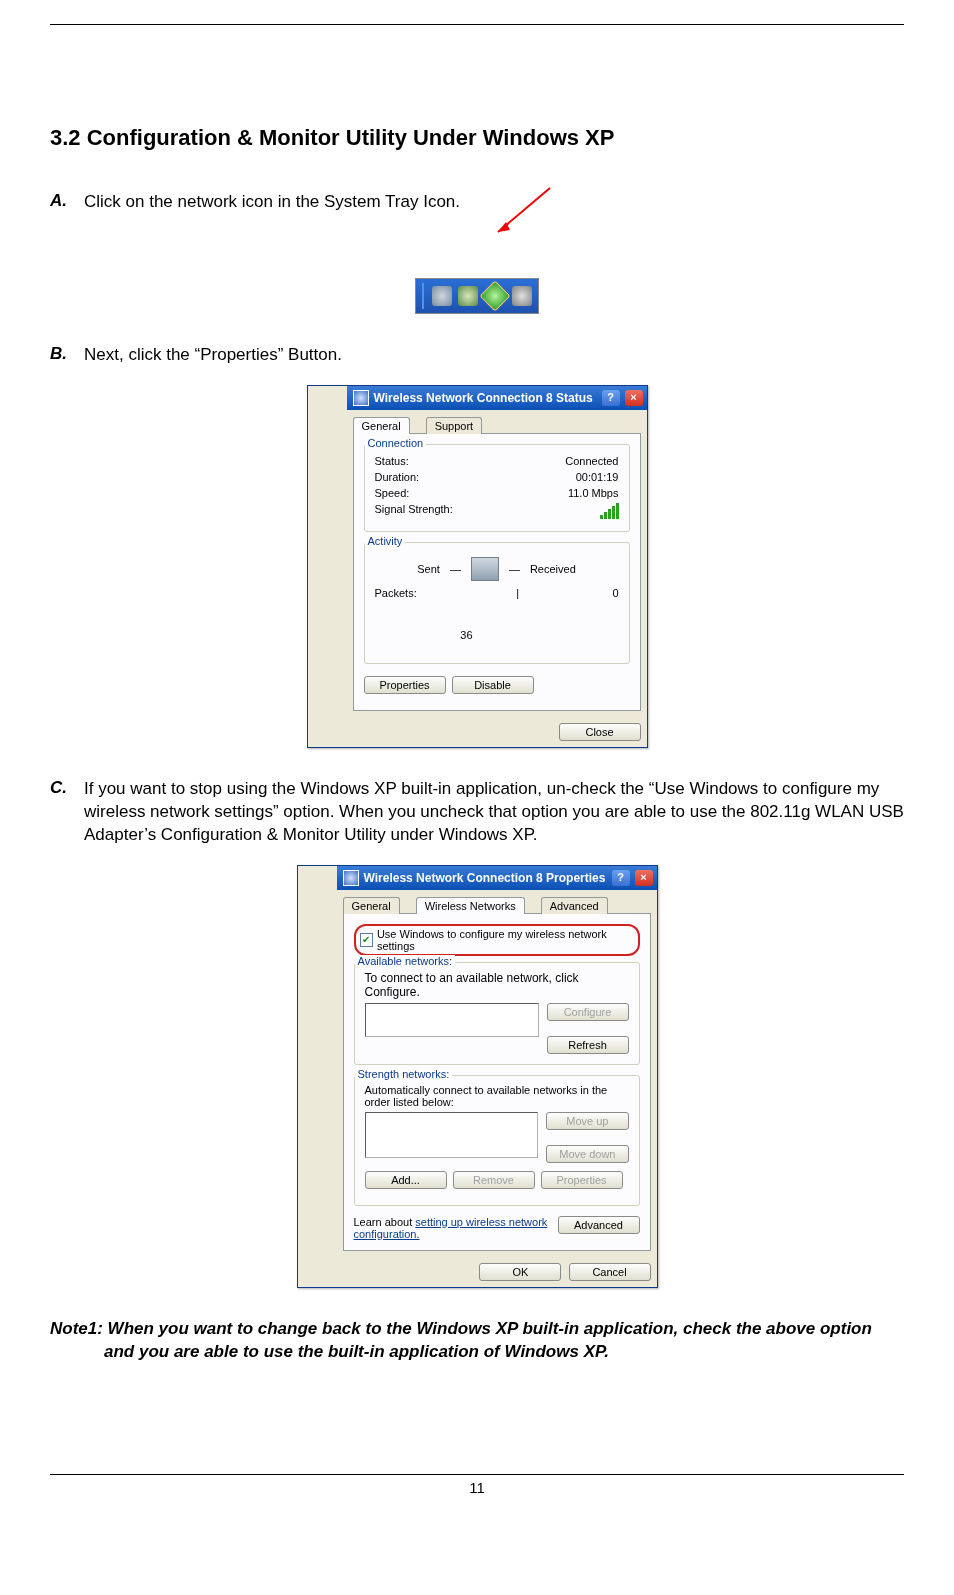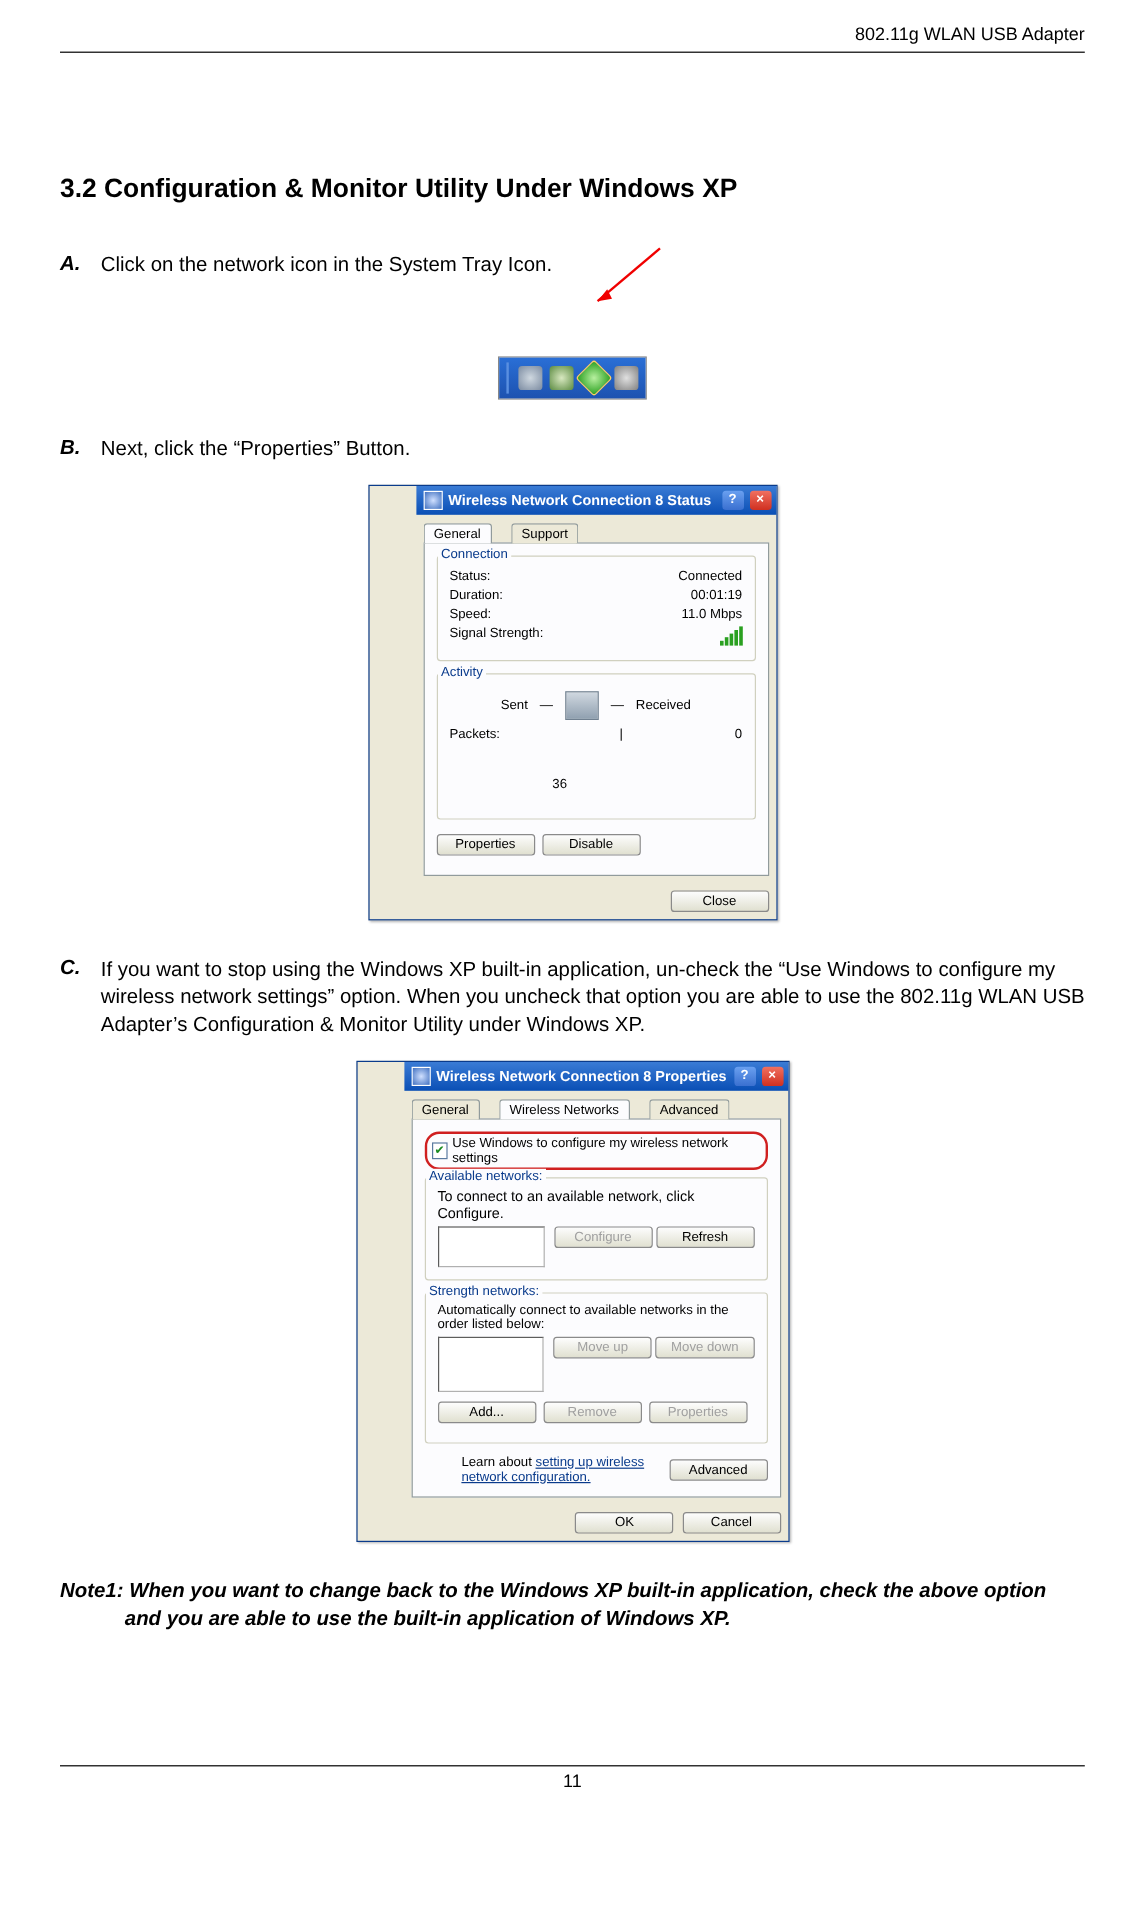--- a/index.html
+++ b/index.html
@@ -233,22 +233,22 @@
     border-radius: 12px;
     padding: 2px 4px;
   }
   .listbox {
     border: 1px inset #b0b0b0;
     background: #fff;
     height: 32px;
   }
   .sidebtns {
     display: flex;
-    flex-direction: row;
-    gap: 3px;
+    flex-direction: column;
+    gap: 15px;
     margin-left: 8px;
   }
   .hflex { display:flex; align-items:flex-start; }
   .linklike { color: #0a3b8c; text-decoration: underline; }
   .note {
     font-style: italic;
     font-weight: bold;
     font-size: 17px;
     margin-top: 30px;
     line-height: 1.35;
@@ -261,21 +261,20 @@
     padding-top: 4px;
     font-size: 15px;
     margin-top: 110px;
   }
 </style>
 </head>
 <body>
 
 <div class="page">
 
-  <div class="header-title">802.11g WLAN USB Adapter</div>
   <div class="header-line"></div>
 
   <div class="section-title">3.2 Configuration &amp; Monitor Utility Under Windows XP</div>
 
   <div class="step">
     <div class="step-label">A.</div>
     <div class="step-text">Click on the network icon in the System Tray Icon.</div>
   </div>
 
   <div class="figure">
@@ -414,21 +413,21 @@
               <div class="btn disabled">Move down</div>
             </div>
           </div>
           <div class="btnrow-left" style="margin-top:6px;">
             <div class="btn">Add...</div>
             <div class="btn disabled">Remove</div>
             <div class="btn disabled">Properties</div>
           </div>
         </div>
 
-        <div class="hflex" style="align-items:center;margin-left:31px;">
+        <div class="hflex" style="align-items:flex-start;">
           <div style="flex:1; font-size:11px;">
             <span>Learn about </span><span class="linklike">setting up wireless network configuration.</span>
           </div>
           <div class="btn">Advanced</div>
         </div>
       </div>
       <div class="btnrow-right">
         <div class="btn" style="margin-right:4px;">OK</div>
         <div class="btn">Cancel</div>
       </div>

